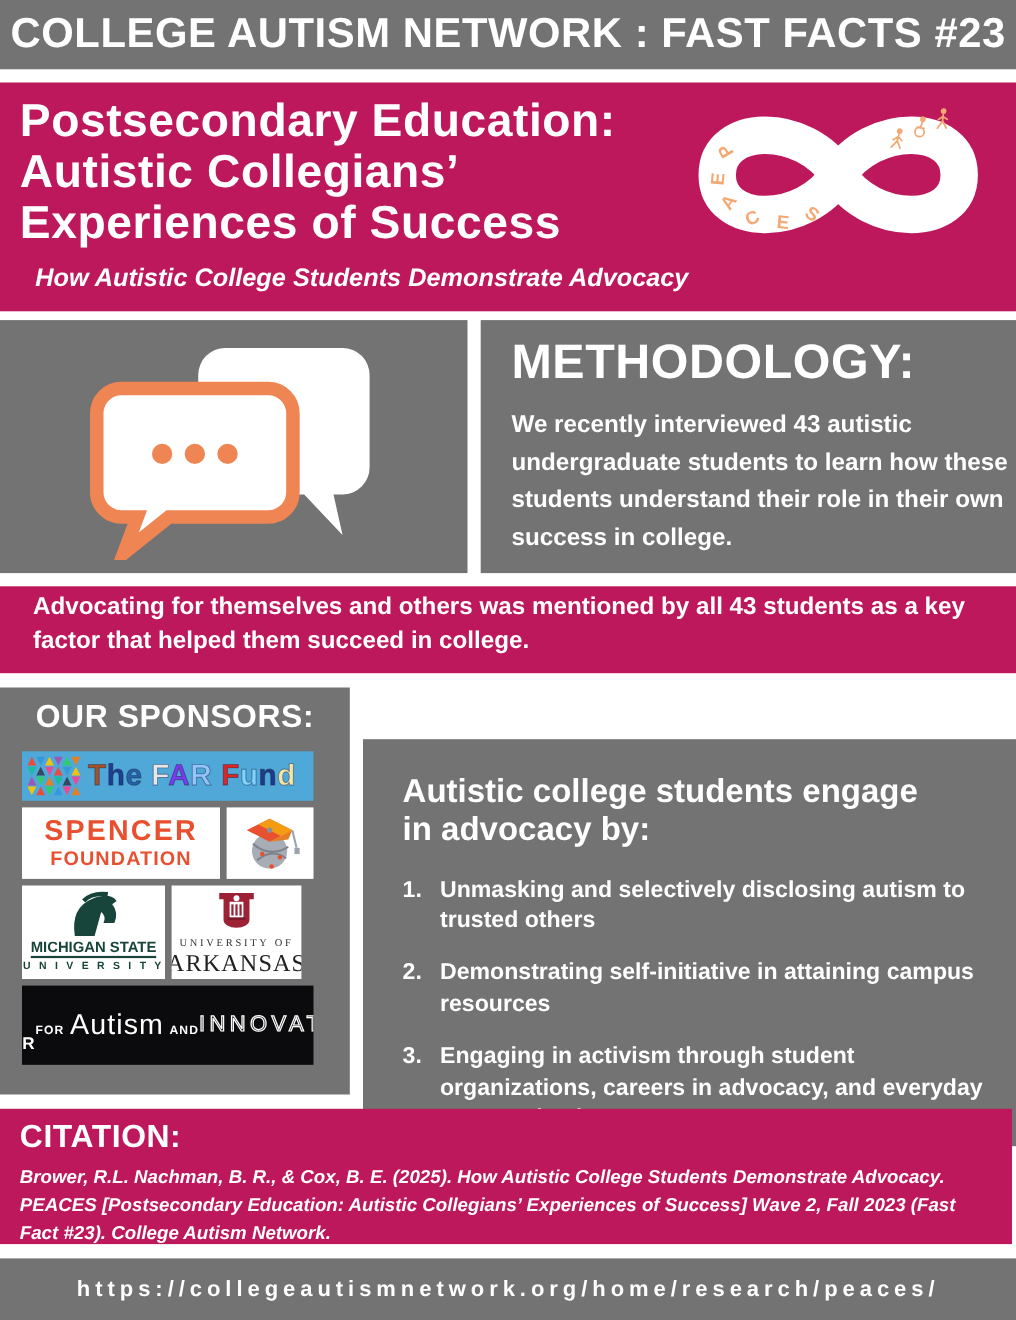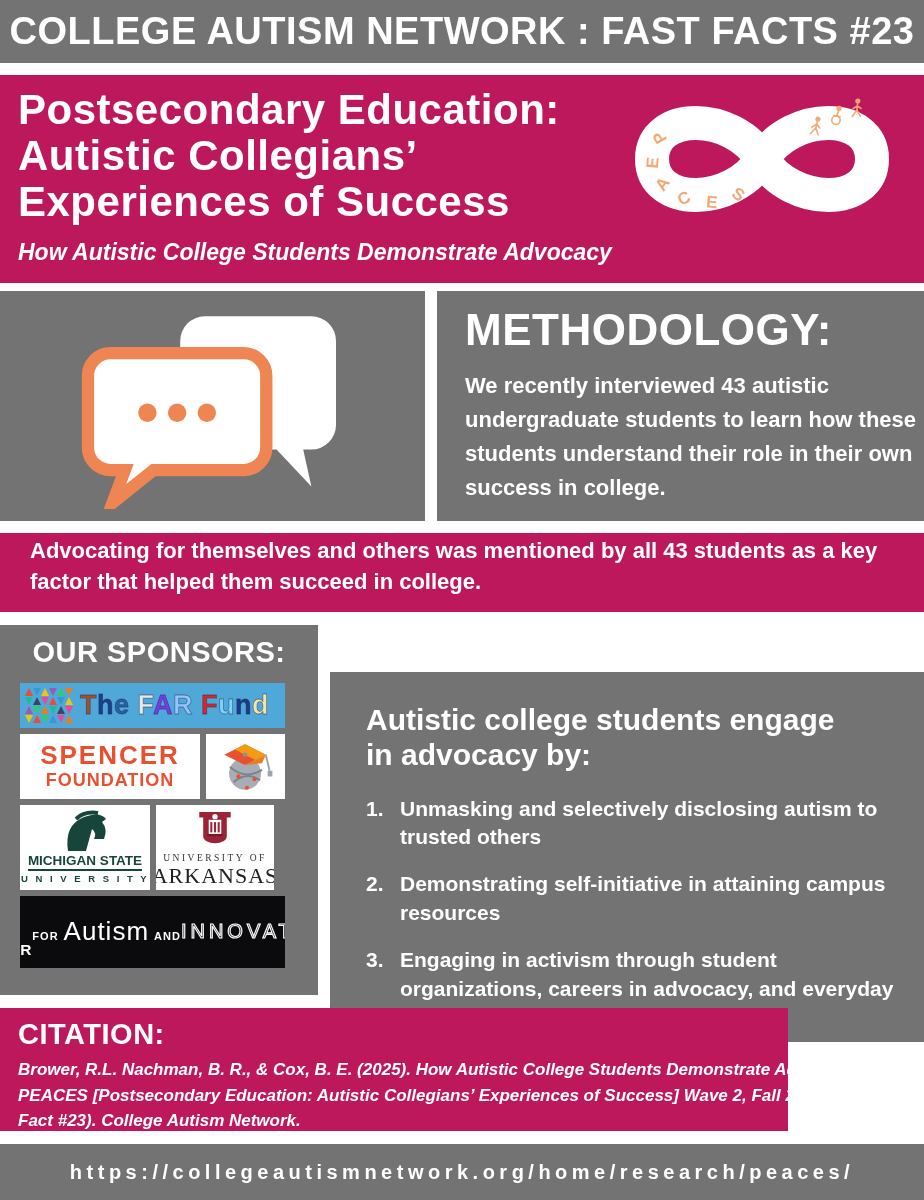--- a/index.html
+++ b/index.html
@@ -8,21 +8,21 @@
   .mid{background:#737373;} .light{background:#be185d;}
   .abs{position:absolute;}
 
   
   .header{left:0;top:0;width:924px;height:63px;display:flex;align-items:center;justify-content:center;}
   .header h1{margin:0;font-size:38px;font-weight:bold;color:#fff;letter-spacing:.5px;white-space:nowrap;}
 
   
   .hero{left:0;top:75px;width:924px;height:208px;}
   .hero-title{position:absolute;left:18px;top:12px;font-size:42px;line-height:1.09;font-weight:bold;color:#fff;letter-spacing:.5px;}
-  .hero-sub{position:absolute;left:18px;top:164px;font-size:23px;font-weight:bold;font-style:italic;color:#fff;}
+  .hero-sub{position:absolute;left:32px;top:164px;font-size:23px;font-weight:bold;font-style:italic;color:#fff;}
   .peaces{position:absolute;left:612px;top:6px;}
 
   
   .bubbles-panel{left:0;top:291px;width:425px;height:230px;display:flex;align-items:center;justify-content:center;}
   .method-panel{left:437px;top:291px;width:487px;height:230px;box-sizing:border-box;padding:14px 16px 0 28px;}
   .method-panel h2{margin:0 0 14px 0;font-size:44px;font-weight:bold;color:#fff;letter-spacing:.5px;}
   .method-body{width:470px;font-size:22px;font-weight:bold;color:#fff;line-height:1.55;}
 
   
   .callout{left:0;top:533px;width:924px;height:79px;box-sizing:border-box;padding:3px 0 0 30px;}
@@ -52,21 +52,21 @@
   .frist .l3{font-size:20px;letter-spacing:4px;margin-top:-2px;color:rgba(255,255,255,.08);-webkit-text-stroke:1.1px #fff;}
 
   
   .advocacy{left:330px;top:625px;width:594px;height:370px;box-sizing:border-box;padding:30px 20px 0 36px;margin-top:47px;}
   .advocacy h2{margin:0 0 22px 0;font-size:30px;line-height:1.18;font-weight:bold;color:#fff;}
   .adv-item{display:flex;margin-bottom:19px;}
   .adv-num{width:34px;flex:0 0 34px;font-size:21px;font-weight:bold;color:#fff;line-height:1.35;}
   .adv-text{width:508px;font-size:21px;font-weight:bold;color:#fff;line-height:1.35;}
 
   
-  .citation{left:0;top:1008px;width:788px;height:123px;box-sizing:border-box;padding:10px 0 0 18px;}
+  .citation{left:0;top:1008px;width:920px;height:123px;box-sizing:border-box;padding:10px 0 0 18px;}
   .citation h2{margin:0 0 6px 0;font-size:29px;font-weight:bold;color:#fff;letter-spacing:.5px;}
   .citation p{margin:0;width:890px;font-size:17px;font-weight:bold;font-style:italic;color:#fff;line-height:1.5;}
 
   
   .footer{left:0;top:1144px;width:924px;height:56px;display:flex;align-items:center;justify-content:center;}
   .footer a{font-size:20px;font-weight:bold;color:#fff;letter-spacing:4.5px;text-decoration:none;white-space:nowrap;}
 
   
   .ff0{color:#A0522D}.ff1{color:#1D3F8F}.ff2{color:#2563A8}
   .ff3{color:#E5E7EB}.ff4{color:#7C3AED}.ff5{color:#93C5FD}

